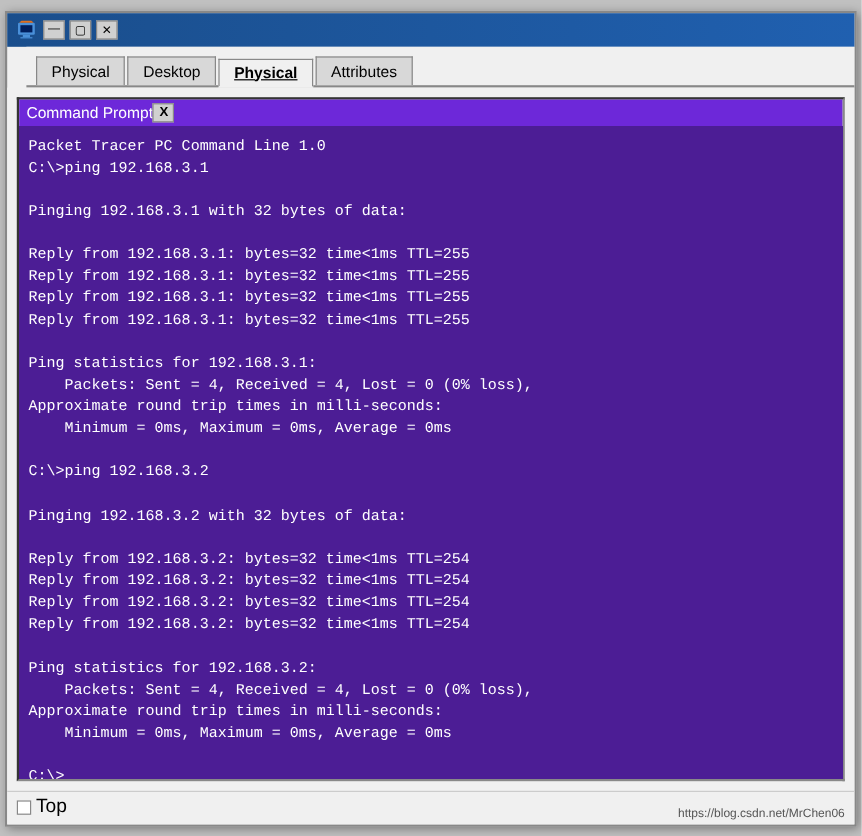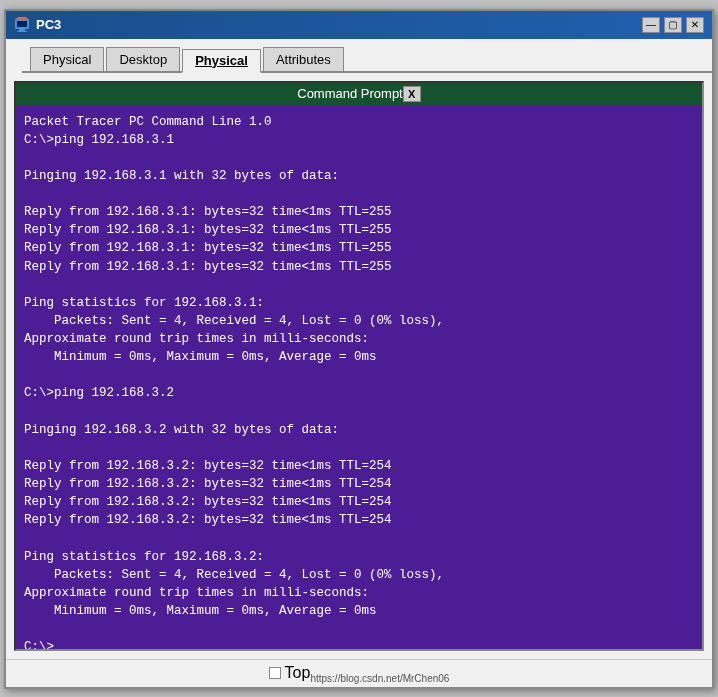--- a/index.html
+++ b/index.html
@@ -95,27 +95,27 @@
       overflow: hidden;
     }
     .cmd-window {
       width: 100%;
       height: 100%;
       display: flex;
       flex-direction: column;
       border: 2px inset #888;
     }
     .cmd-titlebar {
-      background: #14532d;
+      background: #6d28d9;
       color: white;
       padding: 3px 6px;
       font-size: 13px;
       display: flex;
       align-items: center;
-      justify-content: center;
+      justify-content: flex-start;
       flex-shrink: 0;
     }
     .cmd-close-btn {
       background: #d0d0d0;
       color: #000;
       border: 1px solid #888;
       width: 18px;
       height: 16px;
       display: flex;
       align-items: center;
@@ -139,21 +139,21 @@
       50% { opacity: 0; }
     }
     .bottom-bar {
       display: flex;
       align-items: center;
       padding: 4px 8px;
       height: 28px;
       background: #f0f0f0;
       border-top: 1px solid #ccc;
       flex-shrink: 0;
-      justify-content: center;
+      justify-content: space-between;
     }
     .bottom-left {
       display: flex;
       align-items: center;
       gap: 4px;
     }
     .checkbox {
       width: 12px;
       height: 12px;
       border: 1px solid #888;
@@ -173,21 +173,20 @@
   <div class="title-bar">
     <div class="title-bar-icon">
       <svg width="16" height="16" viewBox="0 0 16 16">
         <rect x="1" y="2" width="14" height="10" fill="#4a90d9" rx="1"></rect>
         <rect x="3" y="4" width="10" height="6" fill="#001f5e"></rect>
         <rect x="5" y="12" width="6" height="2" fill="#4a90d9"></rect>
         <rect x="3" y="14" width="10" height="1" fill="#4a90d9"></rect>
         <polygon points="2,2 4,0 12,0 14,2" fill="#e07020"></polygon>
       </svg>
     </div>
-    <span class="title-bar-title">PC3</span>
     <div class="title-bar-controls">
       <div class="title-btn">—</div>
       <div class="title-btn">▢</div>
       <div class="title-btn">✕</div>
     </div>
   </div>
 
   <div class="tab-bar">
     <div class="tab">Physical</div>
     <div class="tab">Desktop</div>

